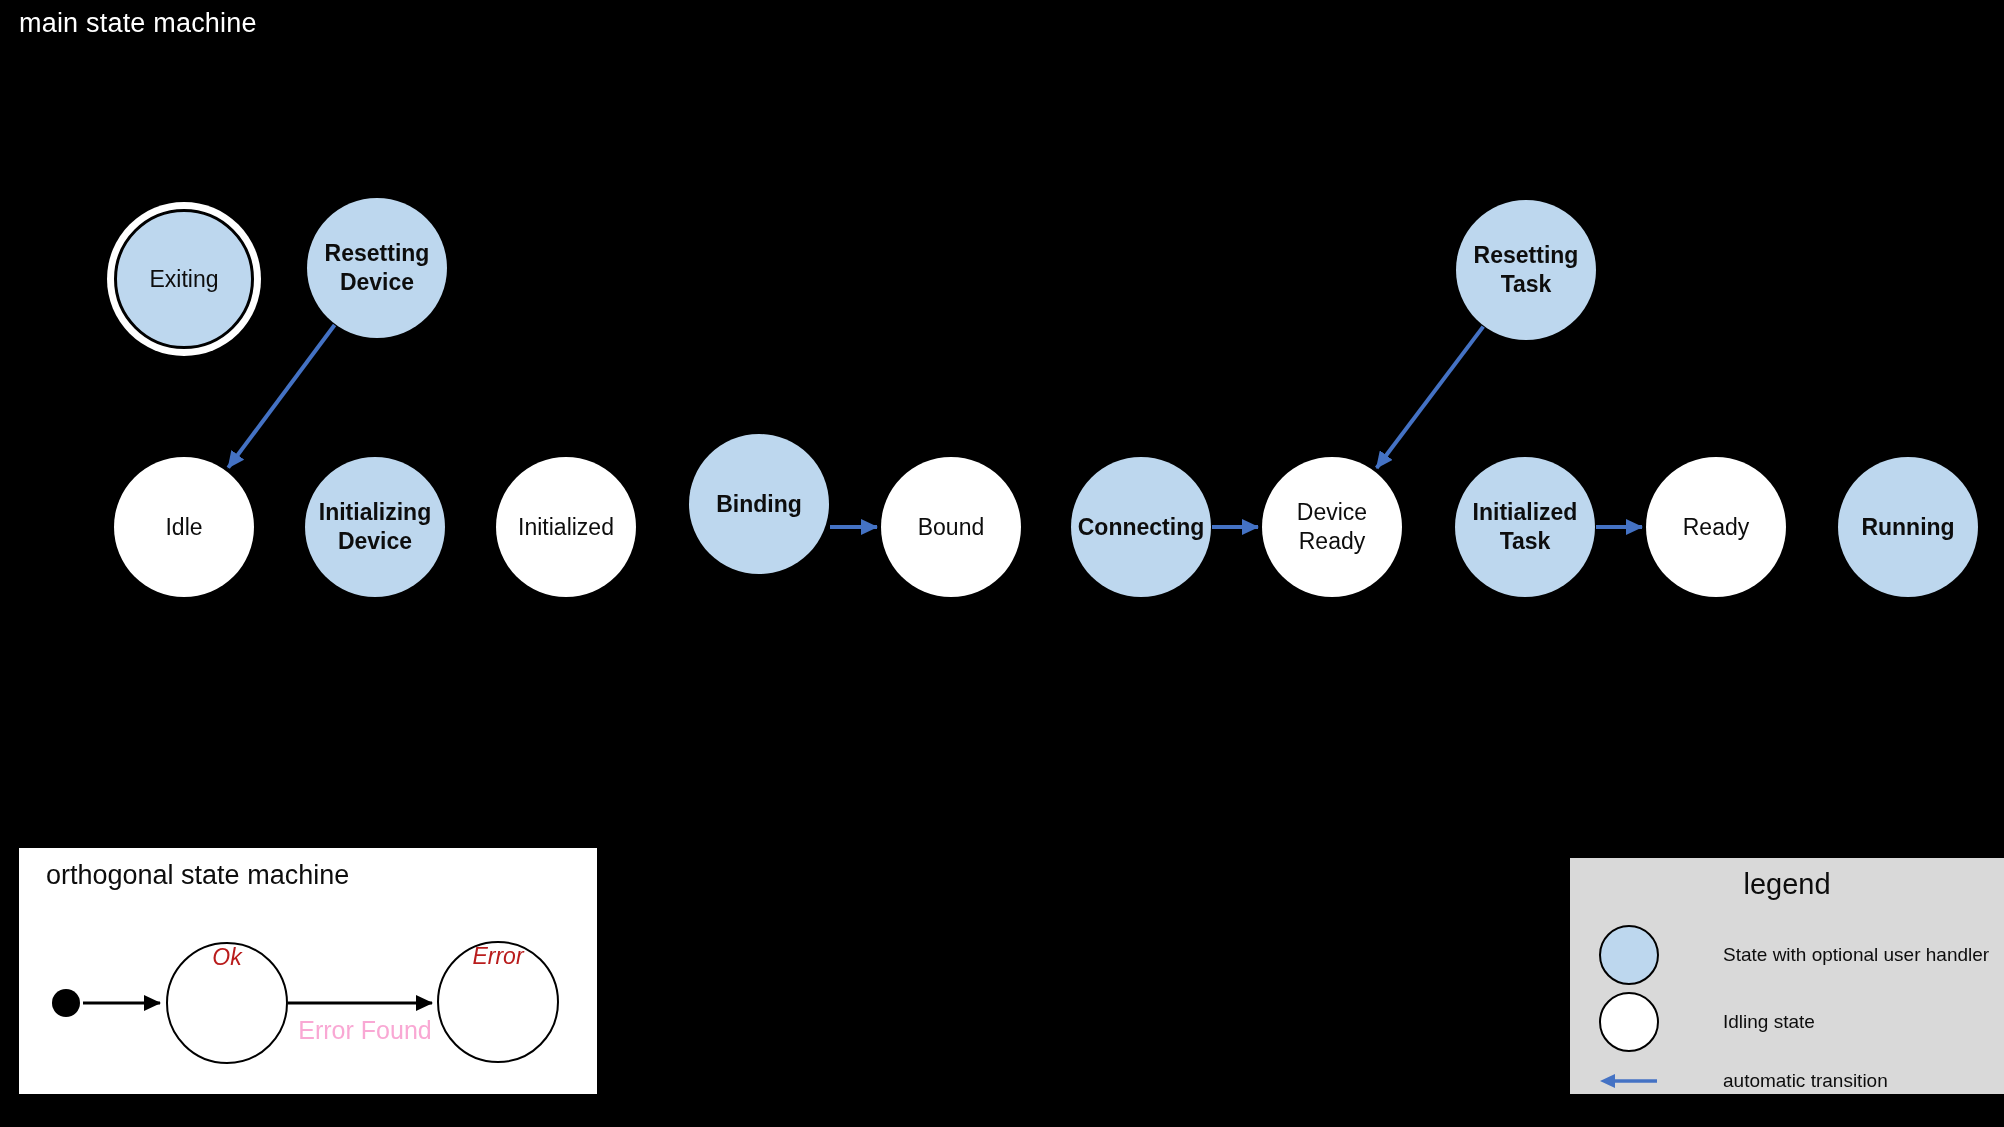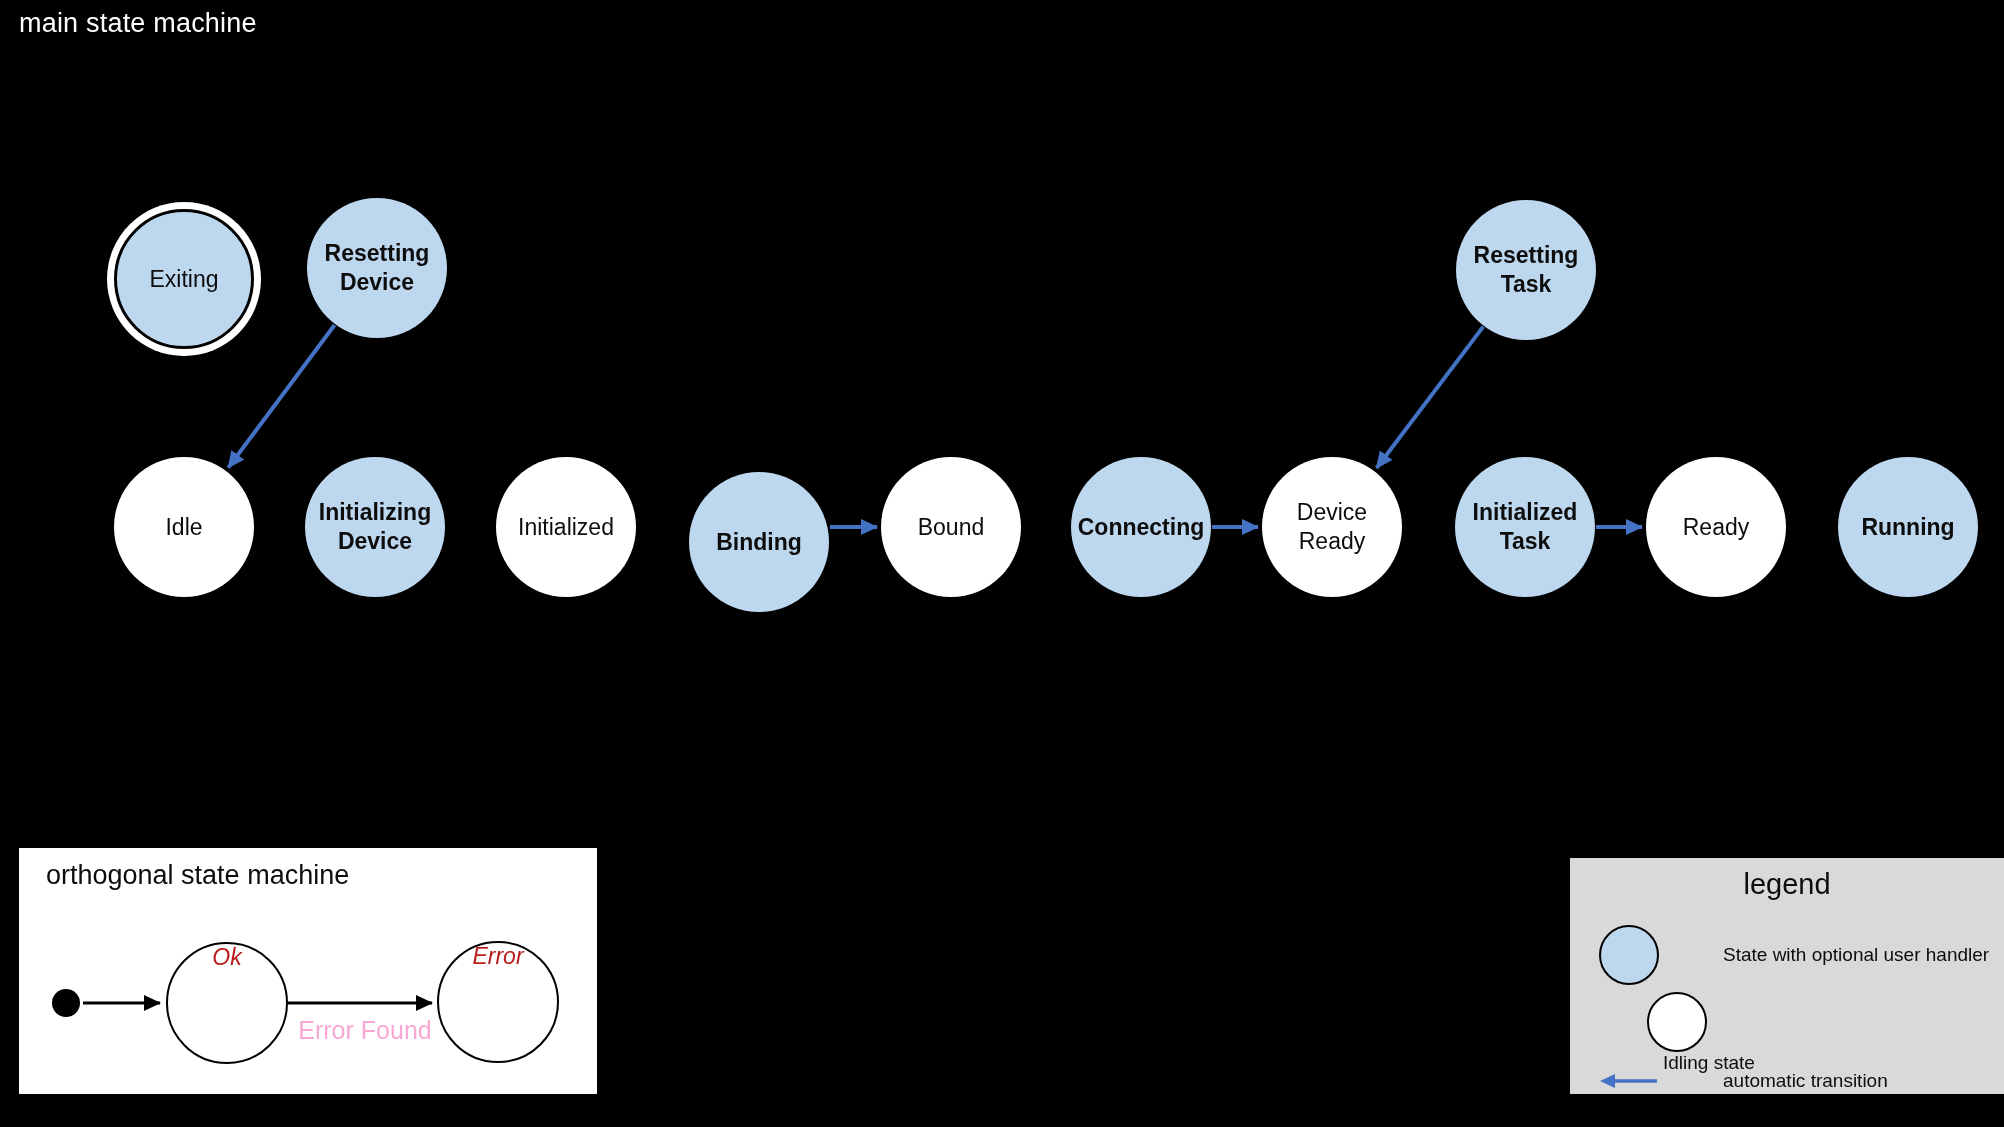--- a/index.html
+++ b/index.html
@@ -58,21 +58,21 @@
       </div>
       <div class="state idle" style="left: 114px; top: 457px;">
         <span class="lbl">Idle</span>
       </div>
       <div class="state handler" style="left: 305px; top: 457px;">
         <span class="lbl">Initializing Device</span>
       </div>
       <div class="state idle" style="left: 496px; top: 457px;">
         <span class="lbl">Initialized</span>
       </div>
-      <div class="state handler" style="left: 689px; top: 472px;">
+      <div class="state handler" style="left: 689px; top: 434px;">
         <span class="lbl">Binding</span>
       </div>
       <div class="state idle" style="left: 881px; top: 457px;">
         <span class="lbl">Bound</span>
       </div>
       <div class="state handler" style="left: 1071px; top: 457px;">
         <span class="lbl">Connecting</span>
       </div>
       <div class="state idle" style="left: 1262px; top: 457px;">
         <span class="lbl">Device Ready</span>
@@ -100,21 +100,21 @@
   <div class="edge-label">Error Found</div>
 
   <div class="legend-box">
     <div class="legend-title">legend</div>
 
     <div class="legend-row" style="top:67px;">
       <div class="legend-swatch blue"></div>
       <div class="legend-label">State with optional user handler</div>
     </div>
 
-    <div class="legend-row" style="top:134px;flex-direction:column;">
+    <div class="legend-row" style="top:134px;">
       <div class="legend-swatch white"></div>
       <div class="legend-label">Idling state</div>
     </div>
 
     <div class="legend-row" style="top:212px;">
       <div class="legend-arrow-wrap">
         <svg width="60" height="16" viewBox="0 0 60 16">
           <line x1="14" y1="8" x2="58" y2="8" stroke="#4472C4" stroke-width="3.5"></line>
           <path d="M16,1 L1,8 L16,15 Z" fill="#4472C4"></path>
         </svg>

